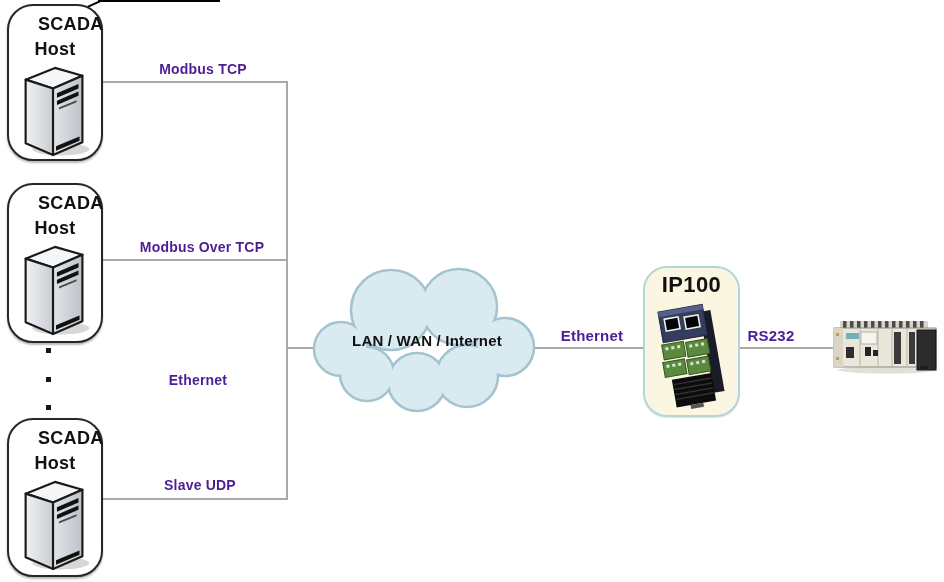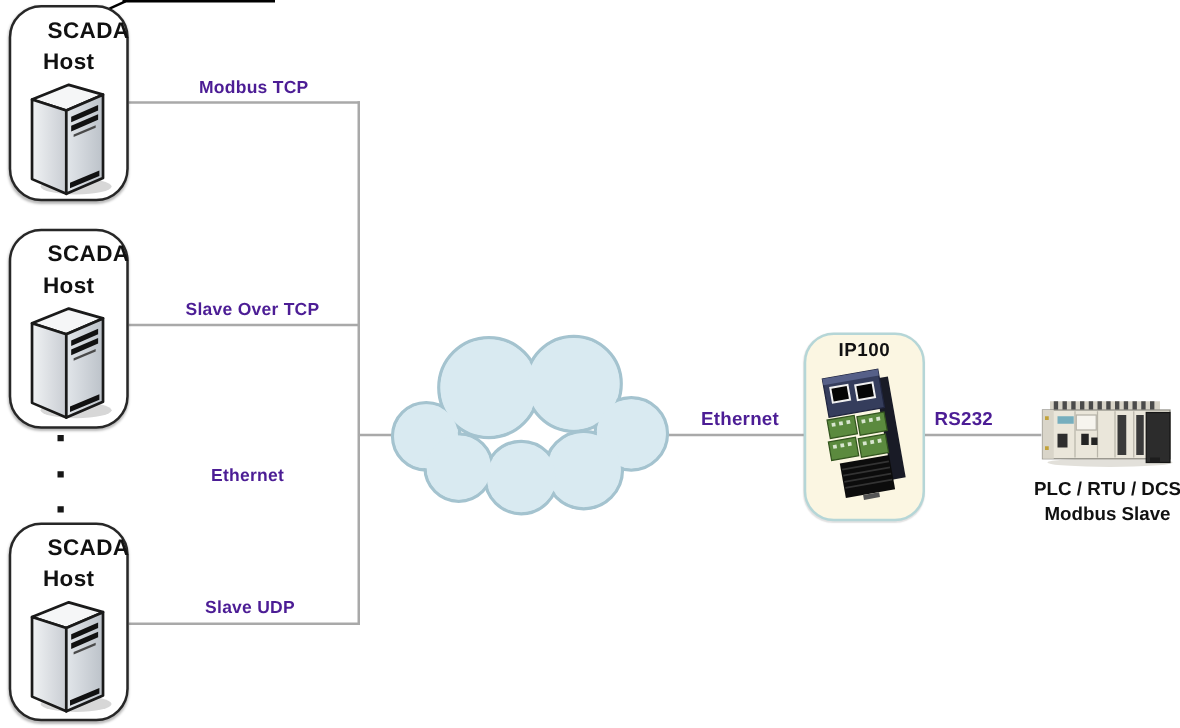--- a/index.html
+++ b/index.html
@@ -27,21 +27,21 @@
   .cloud-wrap { position:absolute; left:309px; top:255px; width:228px; height:164px; }
   .cloud-label {
     position:absolute; left:427px; top:332px; transform:translateX(-50%);
     font-weight:bold; font-size:15px; white-space:nowrap; letter-spacing:.2px;
   }
   .gw-box {
     position:absolute; left:643px; top:266px; width:97px; height:151px; box-sizing:border-box;
     background:#fbf6e2; border:2px solid #b5d6d7; border-radius:24px; text-align:center;
     box-shadow:0 1px 1px rgba(0,0,0,.12);
   }
-  .gw-title { font-weight:bold; font-size:15px; letter-spacing:.4px; margin-top:4px; }
+  .gw-title { font-weight:bold; font-size:22px; letter-spacing:.4px; margin-top:4px; }
   .plc-wrap { position:absolute; left:830px; top:317px; width:114px; height:58px; }
   .plc-caption {
     position:absolute; left:886px; top:382px; transform:translateX(-50%);
     font-weight:bold; font-size:15px; line-height:20px; text-align:center; white-space:nowrap;
   }
   .artifact { position:absolute; background:#000; }
 </style>
 </head>
 <body>
 
@@ -52,21 +52,21 @@
 
   <div class="hline" style="left:103px;top:81px;width:185px;"></div>
   <div class="hline" style="left:103px;top:259px;width:185px;"></div>
   <div class="hline" style="left:103px;top:498px;width:185px;"></div>
   <div class="vline" style="left:286px;top:81px;height:419px;"></div>
   <div class="hline" style="left:287px;top:347px;width:50px;"></div>
   <div class="hline" style="left:528px;top:347px;width:115px;"></div>
   <div class="hline" style="left:740px;top:347px;width:93px;"></div>
 
   <div class="link-label" style="left:203px;top:61px;">Modbus TCP</div>
-  <div class="link-label" style="left:202px;top:239px;">Slave Over TCP</div>
+  <div class="link-label" style="left:202px;top:239px;">Modbus Over TCP</div>
   <div class="link-label" style="left:198px;top:372px;">Ethernet</div>
   <div class="link-label" style="left:200px;top:477px;">Slave UDP</div>
   <div class="link-label sm" style="left:592px;top:327px;">Ethernet</div>
   <div class="link-label sm" style="left:771px;top:327px;">RS232</div>
 
   <div class="scada-box" style="top:4px;height:157px;">
     <div class="scada-title first">SCADA</div>
     <div class="scada-title">Host</div>
     <svg class="server-svg" width="76" height="94" viewBox="0 0 76 96">
       <defs>
@@ -139,20 +139,21 @@
         <circle cx="32" cy="94" r="25.5"></circle>
         <circle cx="82" cy="55" r="38.5"></circle>
         <circle cx="150" cy="52" r="36.5"></circle>
         <circle cx="196" cy="92" r="27.5"></circle>
         <circle cx="158" cy="121" r="29.5"></circle>
         <circle cx="108" cy="127" r="27.5"></circle>
         <circle cx="58" cy="119" r="25.5"></circle>
       </g>
     </svg>
   </div>
+  <div class="cloud-label">LAN / WAN / Internet</div>
 
   <div class="gw-box">
     <div class="gw-title">IP100</div>
     <svg width="78" height="116" viewBox="0 0 78 116" style="display:block;margin:0 auto;">
       <g transform="rotate(-10 39 58)">
         <rect x="54" y="16" width="11" height="82" fill="#191b26"></rect>
         <rect x="13" y="9" width="45" height="31" fill="#353d5c" stroke="#20253f" stroke-width="1"></rect>
         <rect x="13" y="9" width="45" height="5" fill="#566088"></rect>
         <rect x="18" y="17" width="14" height="12" fill="#050505" stroke="#f0f0f0" stroke-width="1.6"></rect>
         <rect x="38" y="18.5" width="14" height="12" fill="#050505" stroke="#f0f0f0" stroke-width="1.6"></rect>
@@ -220,18 +221,14 @@
       </g>
       <rect x="35" y="30" width="6" height="9" fill="#242424"></rect>
       <rect x="43" y="33" width="5" height="6" fill="#242424"></rect>
       <rect x="16" y="30" width="8" height="11" fill="#2e2e2e"></rect>
       <rect x="64" y="15" width="7" height="32" fill="#3a3a3a"></rect>
       <rect x="79" y="15" width="6" height="32" fill="#3a3a3a"></rect>
       <rect x="87" y="13" width="19" height="40" fill="#2c2c2c" stroke="#151515" stroke-width="1"></rect>
       <rect x="90" y="49" width="8" height="4" fill="#1d1d1d"></rect>
     </svg>
   </div>
-  <div class="plc-caption">
-    <div>PLC / RTU / DCS</div>
-    <div>Modbus Slave</div>
-  </div>
 
 </div>
 
 </body></html>

